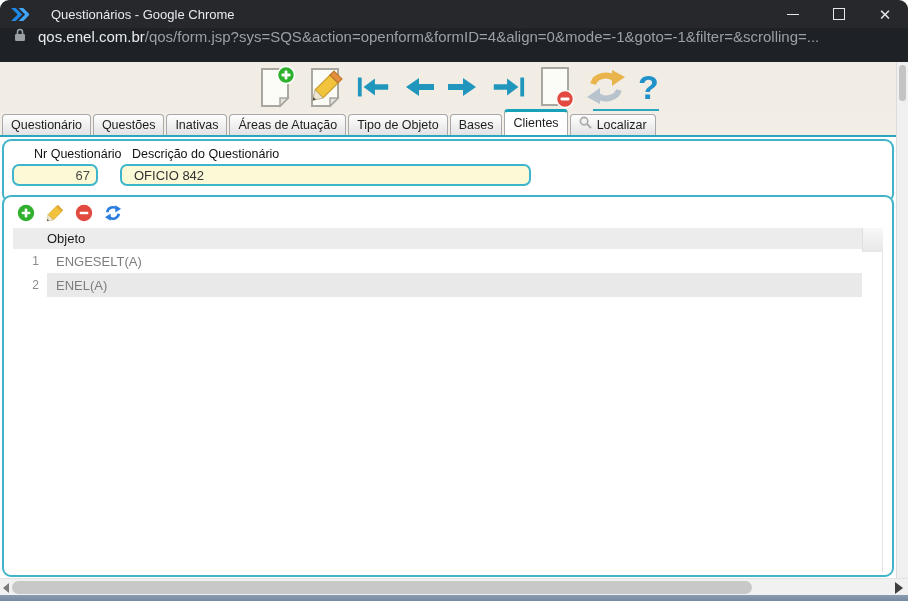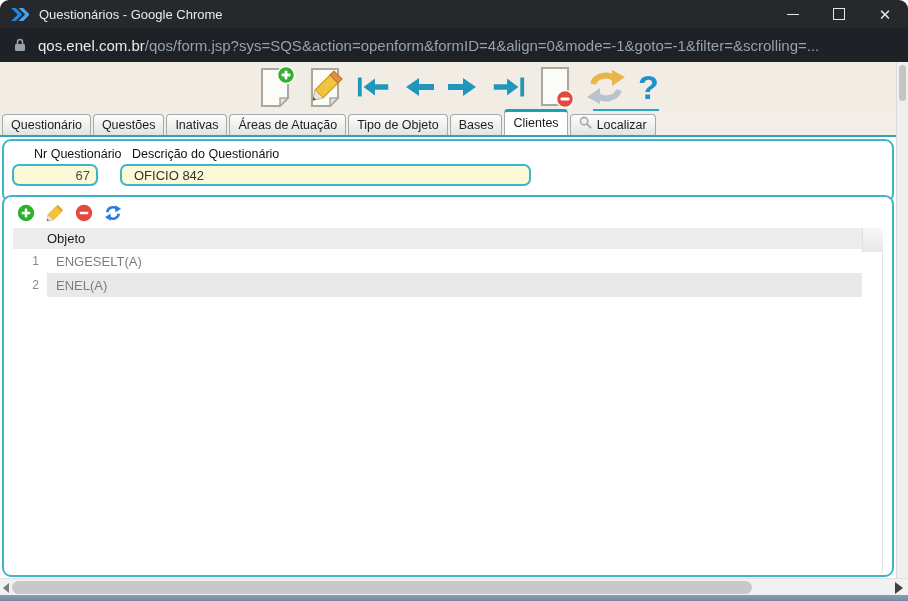--- a/index.html
+++ b/index.html
@@ -1,32 +1,32 @@
 <!DOCTYPE html>
 <html><head>
 <meta charset="utf-8">
 <style>
   html,body{margin:0;padding:0;background:#ffffff;}
   body{width:908px;height:601px;overflow:hidden;font-family:"Liberation Sans",sans-serif;}
   .window{position:relative;width:908px;height:601px;background:#fff;}
 
   
   .titlebar{position:absolute;left:0;top:0;width:908px;height:28px;background:#26282c;
-            border-radius:9px 9px 0 0;display:flex;align-items:center;}
+            border-radius:9px 9px 0 0;display:flex;align-items:center;gap:12px;}
   .favicon{margin-left:10px;display:flex;align-items:center;}
   .win-title{margin-left:10px;color:#e8eaed;font-size:13px;white-space:nowrap;}
   .win-controls{margin-left:auto;display:flex;height:100%;}
   .win-btn{width:46px;height:100%;display:flex;align-items:center;justify-content:center;cursor:default;}
   .glyph-min{width:12px;height:0;border-top:1.5px solid #e4e6e8;}
   .glyph-max{width:10px;height:10px;border:1.5px solid #e4e6e8;}
   .glyph-close{color:#e4e6e8;font-size:15px;line-height:15px;}
 
   
   .urlbar{position:absolute;left:0;top:28px;width:908px;height:34px;background:#1e2125;
-          display:flex;align-items:center;}
+          display:flex;align-items:flex-start;}
   .lock{margin-left:14px;display:flex;align-items:center;}
   .url-domain{margin-left:12px;color:#e8eaed;font-size:15px;white-space:nowrap;}
   .url-path{color:#9aa0a6;font-size:15px;white-space:nowrap;overflow:hidden;}
 
   
   .toolbar{position:absolute;left:0;top:62px;width:908px;height:50px;background:#f1ede5;
            display:flex;align-items:center;padding-left:256px;box-sizing:border-box;gap:10px;}
   .tbtn{display:flex;align-items:center;justify-content:center;cursor:pointer;}
   .help-q{font-size:34px;font-weight:bold;color:#2191c9;line-height:34px;padding:0 2px;}
   .toolbar-underline{position:absolute;left:593px;top:109px;width:66px;height:2px;background:#2aa7bd;}

